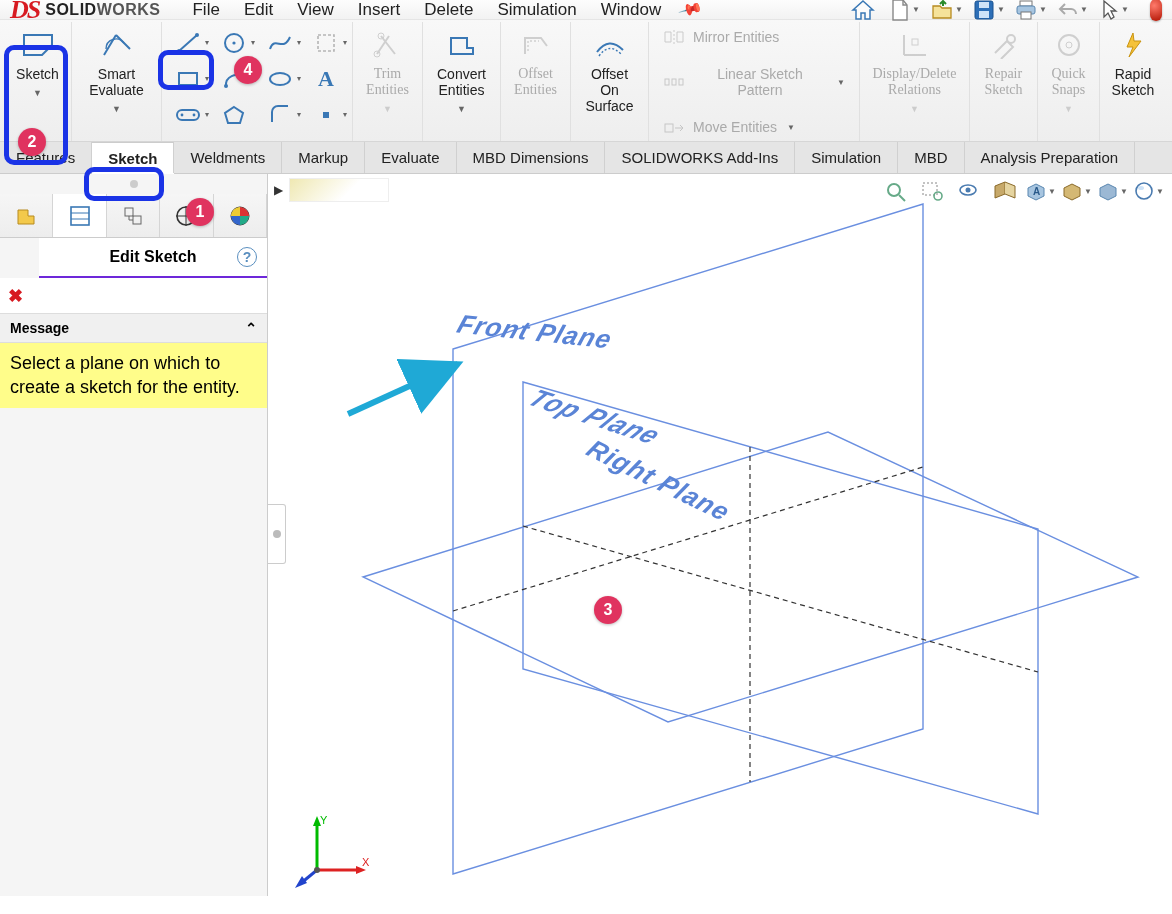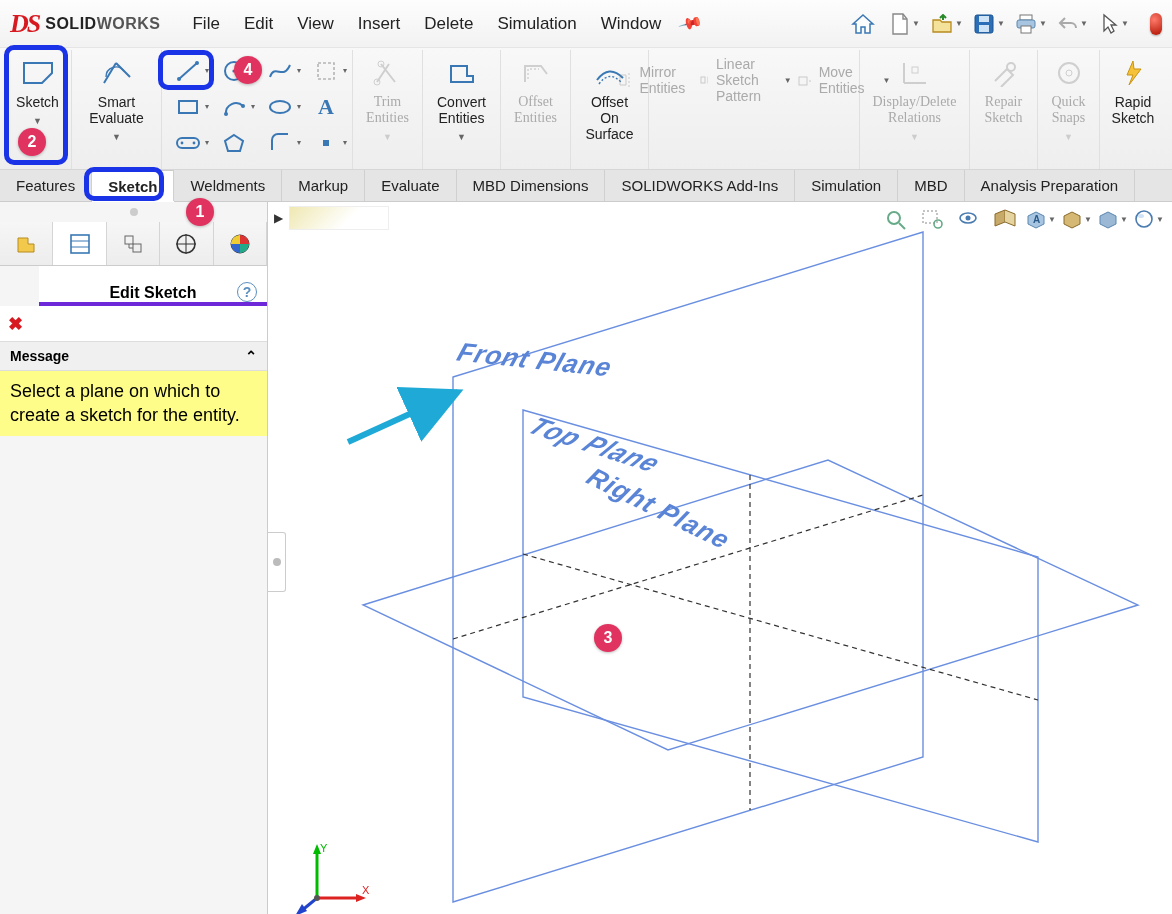--- a/index.html
+++ b/index.html
@@ -9,21 +9,21 @@
     background: #fff;
     width: 1172px;
     height: 914px;
     overflow: hidden;
     position: relative;
     user-select: none;
   }
 
   
   .topbar {
-    height: 48px;
+    height: 20px;
     background: linear-gradient(#fdfdfd, #f2f2f2);
     border-bottom: 1px solid #e5e5e5;
     display: flex;
     align-items: center;
     padding: 0 10px;
     gap: 4px;
   }
   .logo {
     display: flex;
     align-items: center;
@@ -138,23 +138,25 @@
   .mini-caret {
     position: absolute;
     right: 1px;
     top: 12px;
     font-size: 8px;
     color: #666;
   }
 
   .stacked-texts {
     display: flex;
-    gap: 5px;
+    flex-direction: column;
+    gap: 20px;
     padding: 2px 6px;
     justify-content: center;
+    text-align: center;
   }
   .stacked-texts .trow {
     display: flex;
     align-items: center;
     gap: 8px;
     font-size: 14px;
     color: #aaa;
   }
 
   
@@ -229,28 +231,28 @@
     flex: 1;
     display: flex;
     align-items: center;
     justify-content: center;
     border-right: 1px solid #d5d5d5;
   }
   .side-tabs .stab.active { background: #fff; }
 
   .panel-head {
     display: flex;
-    align-items: flex-end;
+    align-items: center;
     justify-content: center;
     gap: 10px;
     font-size: 16px;
     font-weight: bold;
     height: 40px;
     position: relative;
-    border-bottom: 4px solid #6d28d9;
+    border-bottom: 2px solid #6d28d9;
     background: #fff;
     margin-left: 39px;
   }
   .panel-head .help {
     position: absolute;
     right: 10px;
     width: 20px; height: 20px;
     border: 1.5px solid #5a8fbf;
     border-radius: 50%;
     color: #5a8fbf;

